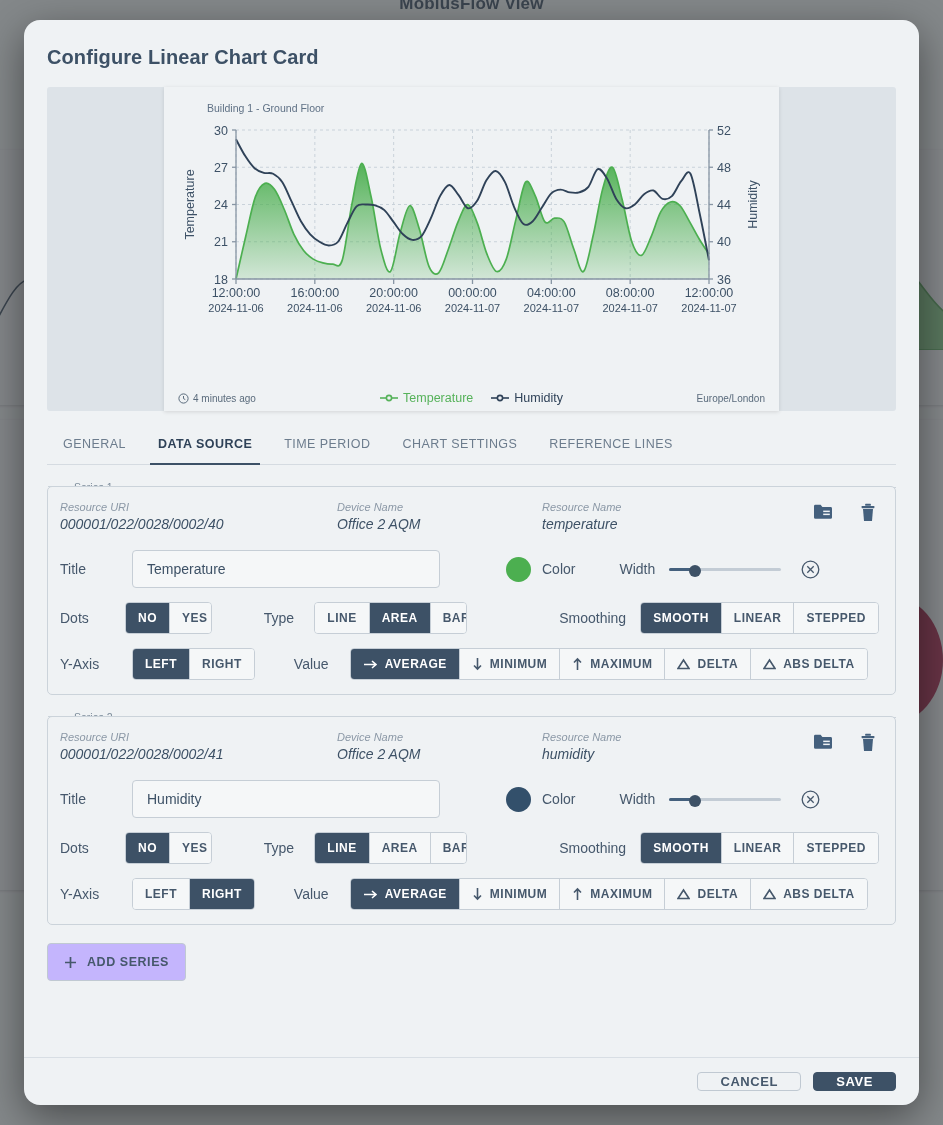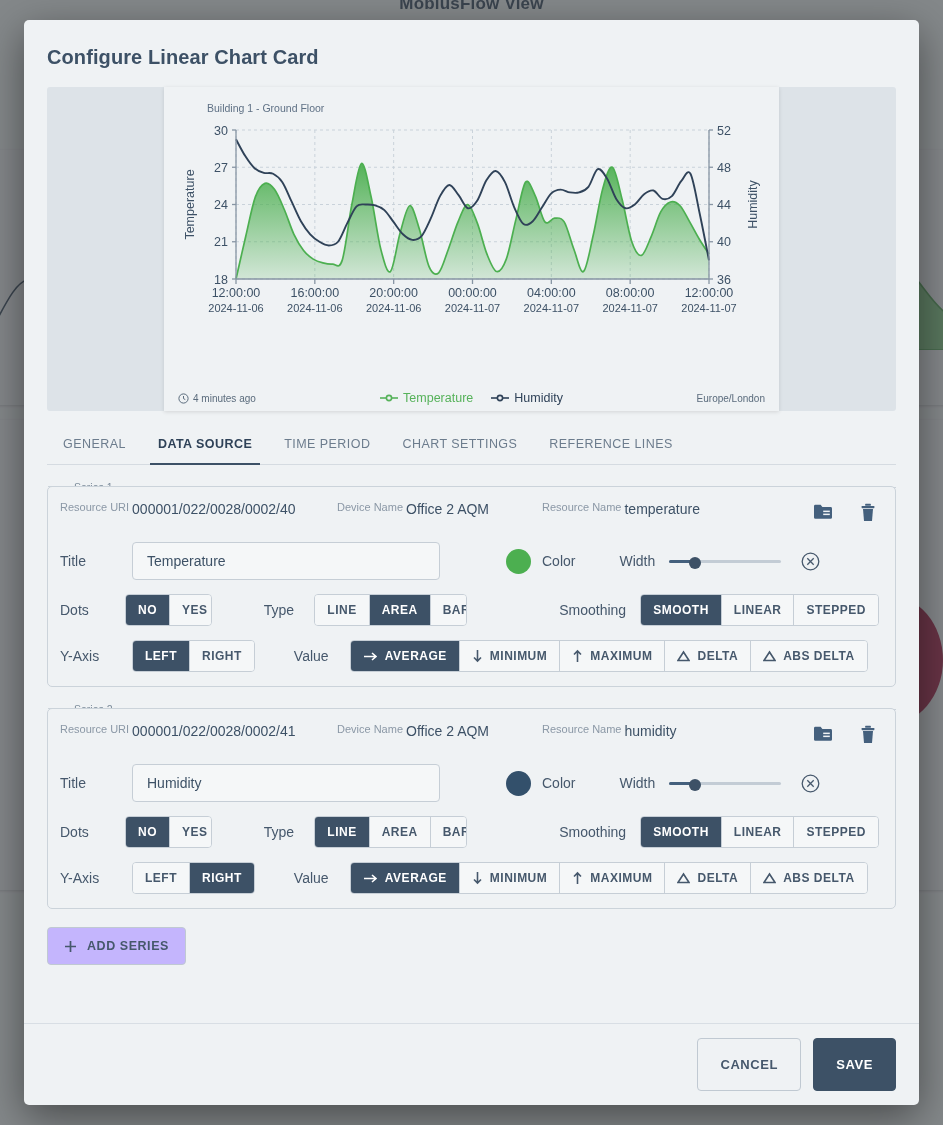--- a/index.html
+++ b/index.html
@@ -28,21 +28,21 @@
   .bg-axis-txt { position: absolute; font-size: 10px; color: #4b5c70; }
 
   .bg-line { position: absolute; left: 0; bottom: 30px; width: 100%; height: 120px; }
   .bg-bars { position: absolute; bottom: 90px; display: flex; gap: 4px; align-items: flex-end; }
   .bg-bar { width: 9px; border: 1.5px solid; border-radius: 1px; }
 
   
   #modal {
     position: absolute; left: 24px; top: 20px;
     width: 895px; height: 1085px;
-    background: #eff2f4; border-radius: 5px;
+    background: #eff2f4; border-radius: 16px;
     box-shadow: 0 12px 42px rgba(0,0,0,.45);
     display: flex; flex-direction: column;
   }
   #modal-title {
     font-size: 20px; font-weight: bold; color: #3d5166;
     padding: 26px 0 0 23px; letter-spacing: .1px;
   }
   #modal-body { flex: 1; overflow: hidden; padding: 0 23px; }
 
   
@@ -106,21 +106,21 @@
     margin-top: -7px; padding: 14px 16px 14px 12px; position: relative;
     background: #eff2f4;
   }
   .series-box::before {
     content: ""; position: absolute; left: 0; top: -1px; width: 10px;
     height: 1px; background: #cbd3da;
   }
 
   .row { display: flex; align-items: center; }
   .row-top { align-items: flex-start; }
-  .field { display: flex; flex-direction: row; gap: 3px; }
+  .field { display: flex; flex-direction: column; gap: 3px; font-style: italic; }
   .field-label { font-size: 11px; color: #8b98a6; }
   .field-value { font-size: 14px; color: #3d5166; }
 
   .icon-btn {
     background: none; border: none; cursor: pointer; padding: 2px;
     display: inline-flex; align-items: center; color: #44607d;
   }
 
   .ctl-label { font-size: 14px; color: #46586c; }
 
@@ -161,21 +161,21 @@
     padding: 11px 16px; cursor: pointer; font-family: inherit;
   }
 
   
   #modal-footer {
     border-top: 1px solid #d8dee4; padding: 14px 23px;
     display: flex; justify-content: flex-end; gap: 12px; align-items: center;
   }
   .btn {
     font-family: inherit; font-size: 13px; font-weight: bold; letter-spacing: .6px;
-    padding: 18px 22px; border-radius: 4px; cursor: pointer;
+    padding: 1px 22px; border-radius: 4px; cursor: pointer;
   }
   #cancel-button { background: #eff2f4; border: 1px solid #c0c9d2; color: #46586c; }
   #save-button { background: #3d5166; border: 1px solid #3d5166; color: #fff; }
 </style>
 </head>
 <body>
 
 <div id="bg-app">
   <div id="bg-title">MobiusFlow View</div>
 

